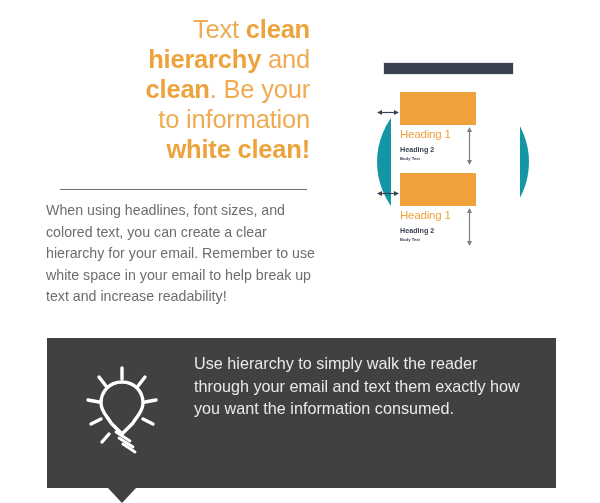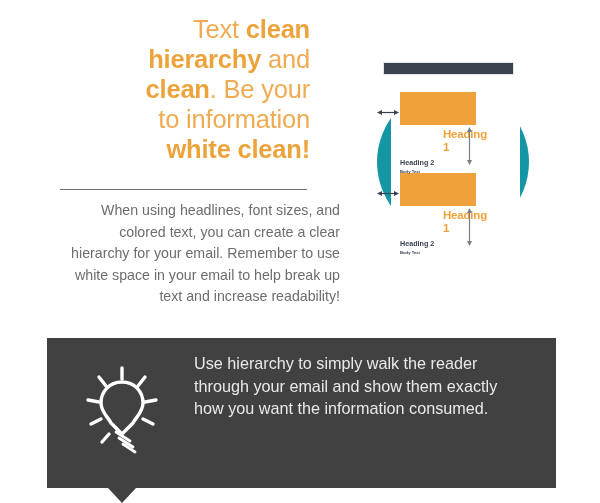--- a/index.html
+++ b/index.html
@@ -21,22 +21,22 @@
     letter-spacing:-0.2px;
   }
   .headline b{font-weight:700;color:#eda33c;text-align:right;}
 
   .divider{
     position:absolute;left:60px;top:189px;width:247px;height:1px;
     background:#6e6e6e;
   }
 
   .body-copy{
-    position:absolute;left:65px;top:200px;width:275px;
-    text-align:right;
+    position:absolute;left:46px;top:200px;width:275px;
+    text-align:left;
     font-size:14.2px;line-height:21.5px;
     color:#6d6d6d;
   }
 
   
   .illus{position:absolute;left:355px;top:55px;width:215px;height:215px;}
   .teal-circle{
     position:absolute;left:22px;top:31px;width:152px;height:152px;
     border-radius:50%;background:#1596a4;
   }
@@ -53,21 +53,21 @@
   .blk{
     position:absolute;left:45px;width:76px;height:33px;
     background:#efa23c;
   }
   .blk.b1{top:37px;}
   .blk.b2{top:118px;}
 
   .txtgrp{position:absolute;left:45px;width:82px;}
   .txtgrp.t1{top:73px;}
   .txtgrp.t2{top:154px;}
-  .h1{font-size:11.5px;line-height:13px;color:#efa23c;font-weight:700;letter-spacing:-0.2px;margin-left:43px;}
+  .h1{font-size:11.5px;line-height:13px;color:#efa23c;font-weight:400;letter-spacing:-0.2px;}
   .h2{font-size:7.2px;line-height:9px;color:#3a4250;font-weight:700;margin-top:4px;}
   .bt{font-size:4.2px;line-height:6px;color:#3a4250;font-weight:700;margin-top:1.5px;}
 
   .arrow-h{position:absolute;left:22px;width:22px;height:9px;}
   .arrow-h.a1{top:48px;}
   .arrow-h.a2{top:129px;}
   .arrow-v{position:absolute;left:110px;width:9px;height:38px;}
   .arrow-v.v1{top:72px;}
   .arrow-v.v2{top:153px;}
 
@@ -186,16 +186,16 @@
 
       <g stroke="#ffffff" stroke-width="2.8" stroke-linecap="round">
         <line x1="38" y1="70" x2="52" y2="79"></line>
         <line x1="41" y1="76" x2="55" y2="85"></line>
         <line x1="45" y1="82" x2="57" y2="90"></line>
       </g>
     </svg>
   </div>
 
   <div class="tip-text">
-    <div class="tip-body">Use hierarchy to simply walk the reader through your email and show them exactly how you want the information consumed.</div>
+    <div class="tip-body">Use hierarchy to simply walk the reader through your email and text them exactly how you want the information consumed.</div>
   </div>
 
 </div>
 
 </body></html>

